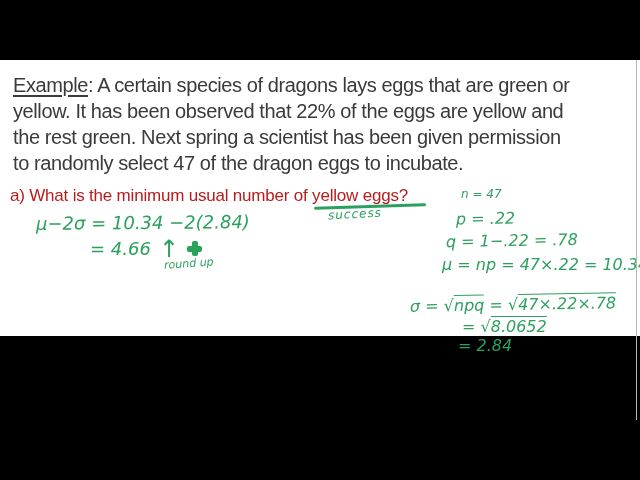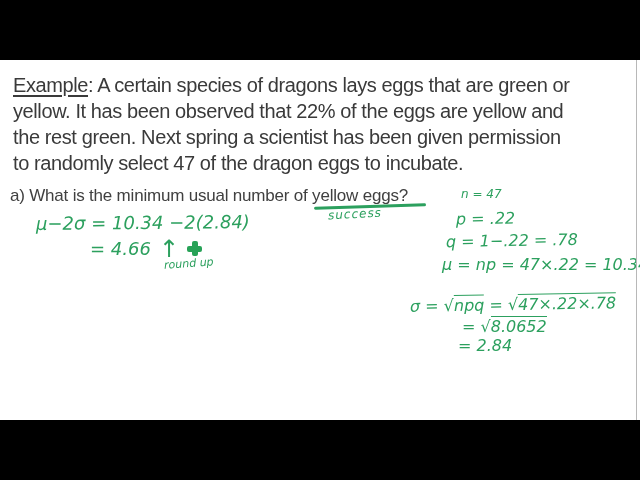--- a/index.html
+++ b/index.html
@@ -13,38 +13,38 @@
     position:relative;
     width:640px;height:480px;
     background:var(--bg);
     overflow:hidden;
     font-family:"Liberation Sans",sans-serif;
   }
   .letterbox{position:absolute;left:0;width:640px;background:var(--bg);}
   .letterbox.top{top:0;height:60px;}
   .letterbox.bottom{top:420px;height:60px;}
   .slide{
-    position:absolute;left:0;top:60px;width:640px;height:360px;
+    position:absolute;left:0;top:60px;width:640px;height:276px;
     background:var(--slide);
   }
   .slide-edge{
     position:absolute;left:636px;top:0;width:1px;height:360px;
     background:#b8b8b8;
   }
   
   .title-block{
     position:absolute;left:13px;top:12px;
     color:var(--ink);
     font-size:20px;line-height:26px;letter-spacing:-0.4px;
     white-space:nowrap;
   }
   .title-keyword{text-decoration:underline;text-underline-offset:3px;}
   .question{
     position:absolute;left:10px;
-    color:#404040;font-size:17px;letter-spacing:-0.2px;white-space:nowrap;
+    color:#b91c1c;font-size:17px;letter-spacing:-0.2px;white-space:nowrap;
   }
   .q-a{top:126px;}
   .q-b{top:231px;}
   
   .hand-underline{
     position:absolute;left:314px;top:145px;width:112px;height:2.5px;
     background:var(--green);border-radius:2px;transform:rotate(-1.8deg);
   }
   
   .hw{

